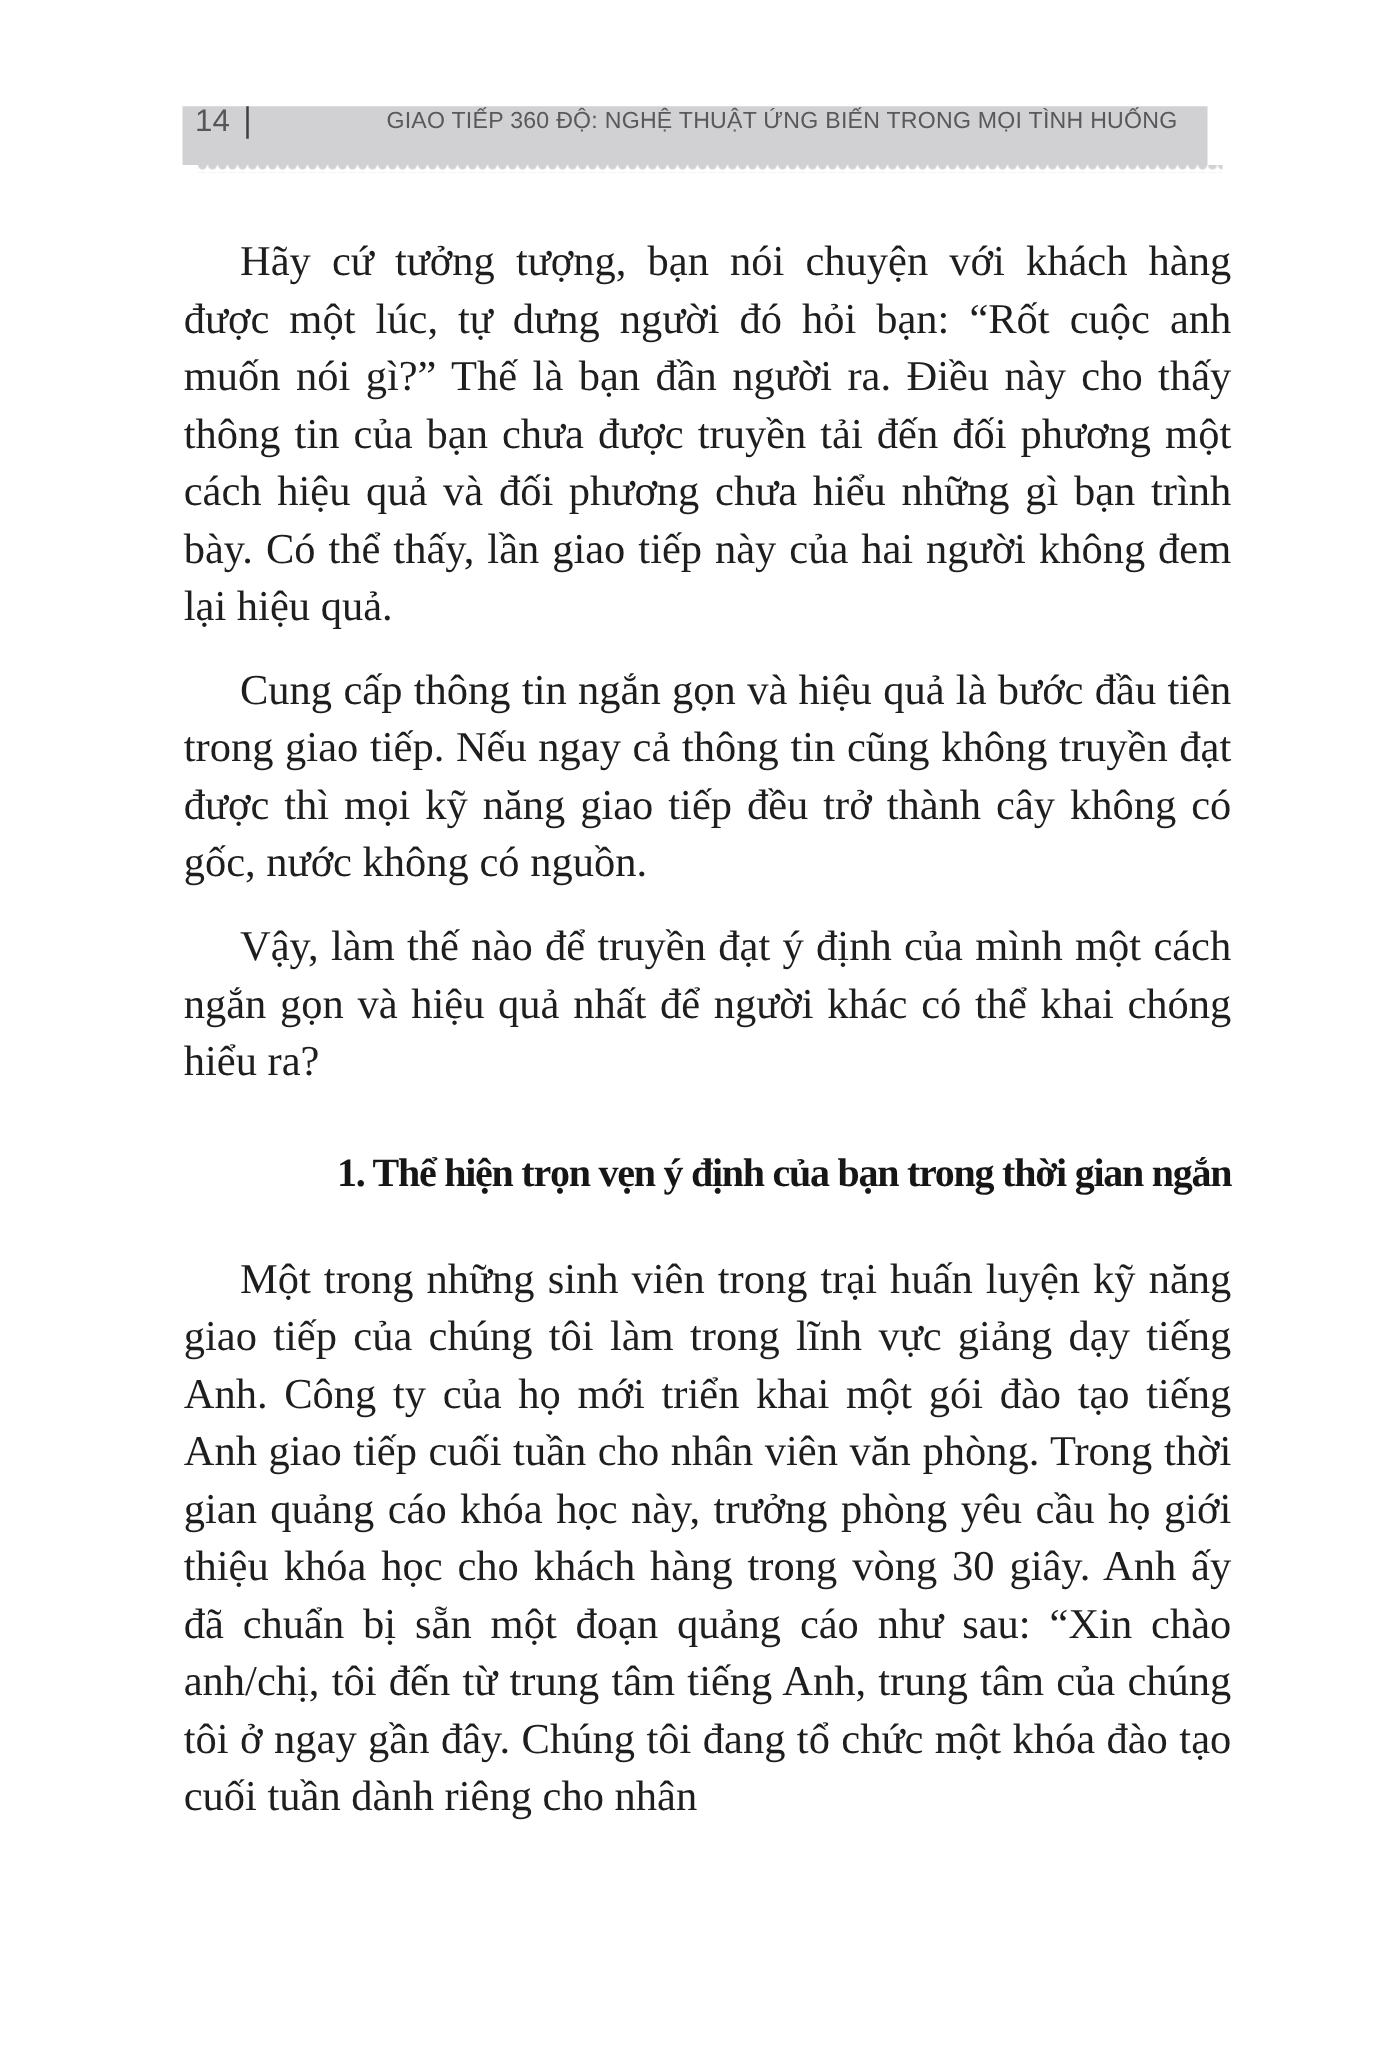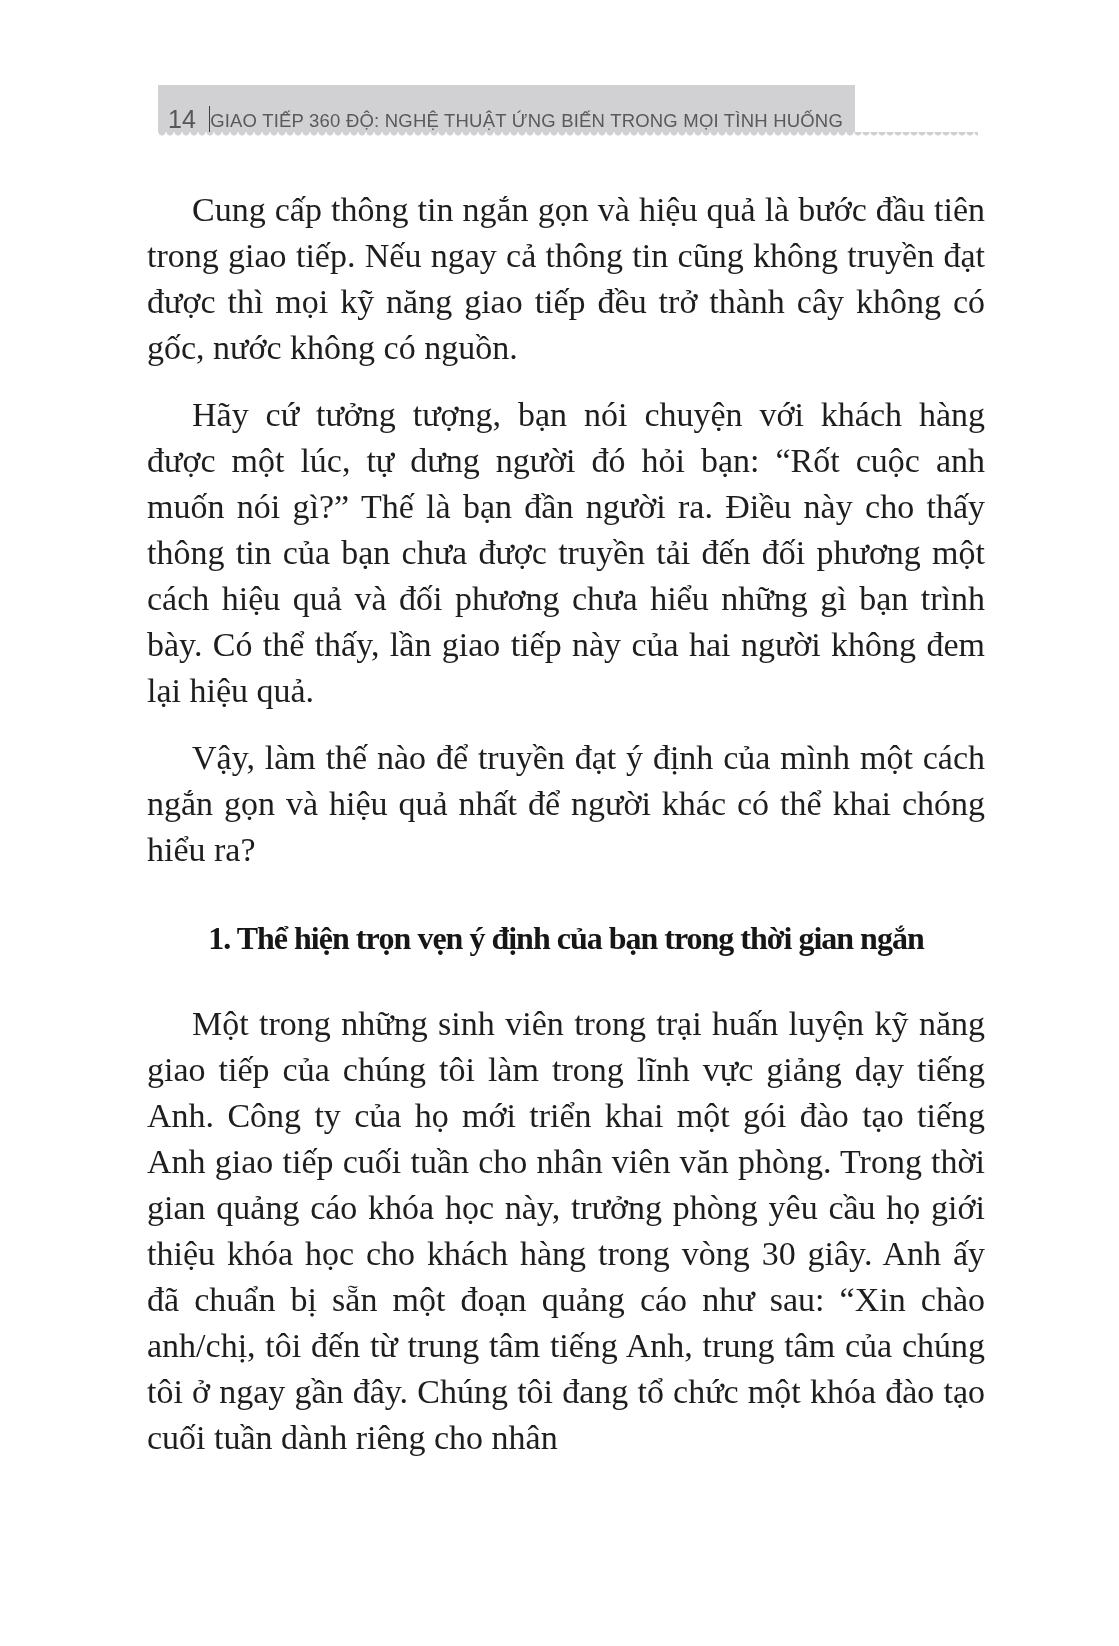--- a/index.html
+++ b/index.html
@@ -10,27 +10,27 @@
   .page {
     position: relative;
     width: 1119px;
     height: 1646px;
     background: #ffffff;
     overflow: hidden;
   }
   
   .band {
     position: absolute;
-    left: 158px;
+    left: 146px;
     top: 85px;
-    width: 697px;
+    width: 820px;
     height: 47px;
     background: #d1d1d3;
     display: flex;
-    align-items: flex-end;
+    align-items: flex-start;
     box-sizing: border-box;
   }
   .band-scallop {
     position: absolute;
     left: 158px;
     top: 132px;
     width: 820px;
     height: 6px;
     background-image: radial-gradient(circle at 4px 0px, #d1d1d3 3.2px, rgba(209,209,211,0) 3.9px);
     background-size: 8px 6px;
@@ -45,21 +45,21 @@
   }
   .head-bar {
     width: 2px;
     height: 26px;
     background: #3f3f41;
     margin-left: 13px;
   }
   .running-title {
     flex: 1;
     text-align: right;
-    padding-right: 12px;
+    padding-right: 24px;
     font-family: "Liberation Sans", sans-serif;
     font-size: 18.5px;
     letter-spacing: 0.2px;
     color: #59595b;
     white-space: nowrap;
   }
   
   .bodytext {
     position: absolute;
     left: 147px;
@@ -78,39 +78,39 @@
   }
   .section-heading {
     font-family: "Liberation Serif", "DejaVu Serif", serif;
     font-size: 32px;
     line-height: 50px;
     font-weight: bold;
     letter-spacing: -1px;
     color: #161616;
     margin: 40px 0 38px 0;
     white-space: nowrap;
-    text-align: center;
+    text-align: right;
     text-indent: 0;
   }
 </style>
 </head>
 <body>
 
 <div class="page">
 
   <header>
     <div class="band">
       <span class="pagenum">14</span>
       <span class="head-bar"></span>
       <span class="running-title">GIAO TIẾP 360 ĐỘ: NGHỆ THUẬT ỨNG BIẾN TRONG MỌI TÌNH HUỐNG</span>
     </div>
     <div class="band-scallop"></div>
   </header>
 
   <main class="bodytext">
+    <p>Hãy cứ tưởng tượng, bạn nói chuyện với khách hàng được một lúc, tự dưng người đó hỏi bạn: “Rốt cuộc anh muốn nói gì?” Thế là bạn đần người ra. Điều này cho thấy thông tin của bạn chưa được truyền tải đến đối phương một cách hiệu quả và đối phương chưa hiểu những gì bạn trình bày. Có thể thấy, lần giao tiếp này của hai người không đem lại hiệu quả.</p>
     <p>Cung cấp thông tin ngắn gọn và hiệu quả là bước đầu tiên trong giao tiếp. Nếu ngay cả thông tin cũng không truyền đạt được thì mọi kỹ năng giao tiếp đều trở thành cây không có gốc, nước không có nguồn.</p>
-    <p>Hãy cứ tưởng tượng, bạn nói chuyện với khách hàng được một lúc, tự dưng người đó hỏi bạn: “Rốt cuộc anh muốn nói gì?” Thế là bạn đần người ra. Điều này cho thấy thông tin của bạn chưa được truyền tải đến đối phương một cách hiệu quả và đối phương chưa hiểu những gì bạn trình bày. Có thể thấy, lần giao tiếp này của hai người không đem lại hiệu quả.</p>
     <p>Vậy, làm thế nào để truyền đạt ý định của mình một cách ngắn gọn và hiệu quả nhất để người khác có thể khai chóng hiểu ra?</p>
     <h2 class="section-heading">1. Thể hiện trọn vẹn ý định của bạn trong thời gian ngắn</h2>
     <p>Một trong những sinh viên trong trại huấn luyện kỹ năng giao tiếp của chúng tôi làm trong lĩnh vực giảng dạy tiếng Anh. Công ty của họ mới triển khai một gói đào tạo tiếng Anh giao tiếp cuối tuần cho nhân viên văn phòng. Trong thời gian quảng cáo khóa học này, trưởng phòng yêu cầu họ giới thiệu khóa học cho khách hàng trong vòng 30 giây. Anh ấy đã chuẩn bị sẵn một đoạn quảng cáo như sau: “Xin chào anh/chị, tôi đến từ trung tâm tiếng Anh, trung tâm của chúng tôi ở ngay gần đây. Chúng tôi đang tổ chức một khóa đào tạo cuối tuần dành riêng cho nhân</p>
   </main>
 
 </div>
 
 </body></html>

